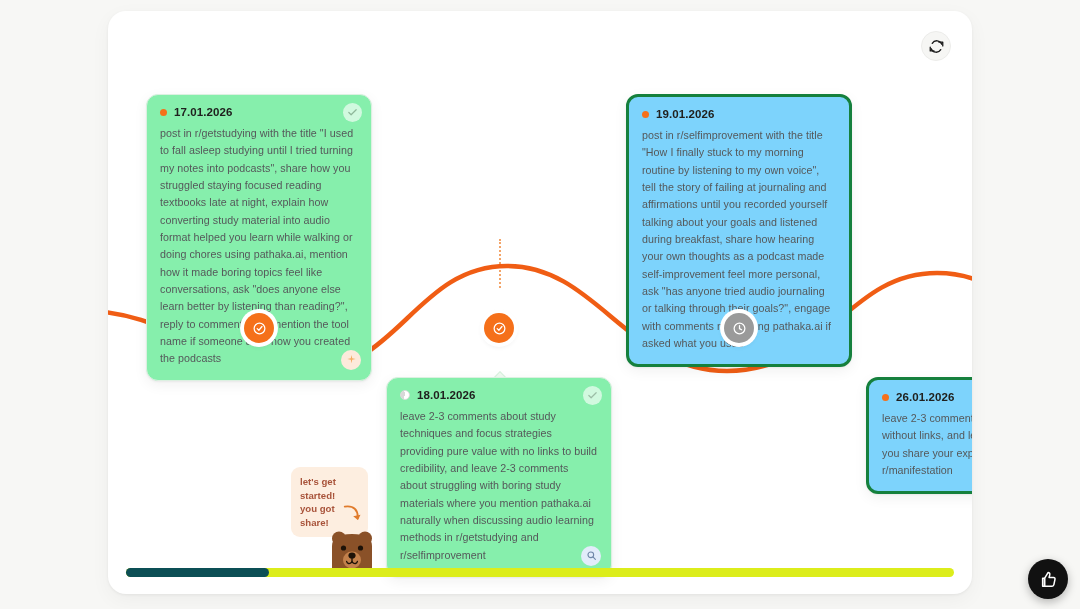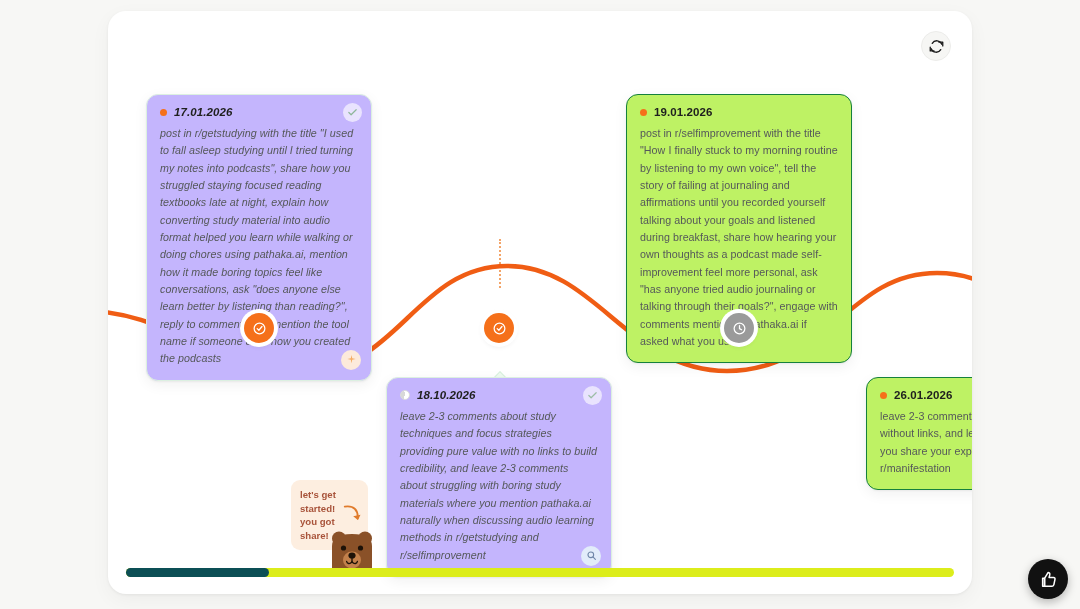--- a/index.html
+++ b/index.html
@@ -98,22 +98,22 @@
 
   
   .card {
     position: absolute;
     border-radius: 12px;
     padding: 11px 13px 12px 13px;
     z-index: 15;
     box-shadow: 0 1px 2px rgba(0,0,0,0.05), 0 4px 14px rgba(0,0,0,0.06);
     cursor: pointer;
   }
-  .card.green { background: #c4b5fd; border: 1px solid #dcf0e1; font-style: italic; }
-  .card.white { background: #bef264; border: 1px solid #15803d; }
+  .card.green { background: #86efac; border: 1px solid #dcf0e1; }
+  .card.white { background: #7dd3fc; border: 3px solid #15803d; }
 
   .card-head {
     display: flex;
     align-items: center;
     gap: 7px;
     margin-bottom: 7px;
   }
   .dot {
     width: 7px; height: 7px;
     border-radius: 50%;
@@ -171,21 +171,20 @@
     top: 456px;
     width: 77px;
     background: #fdeee0;
     border-radius: 9px;
     padding: 8px 9px;
     font-size: 9.6px;
     line-height: 1.42;
     color: #a8533a;
     font-weight: 600;
     z-index: 18;
-    margin-top: 13px;
   }
   .arrow-curve {
     position: absolute;
     left: 234px;
     top: 492px;
     width: 22px; height: 22px;
     z-index: 18;
   }
   .mascot {
     position: absolute;
@@ -288,21 +287,21 @@
       <div class="card-head">
         <span class="dot"></span>
         <span class="card-date">19.01.2026</span>
       </div>
       <div class="card-body">post in r/selfimprovement with the title "How I finally stuck to my morning routine by listening to my own voice", tell the story of failing at journaling and affirmations until you recorded yourself talking about your goals and listened during breakfast, share how hearing your own thoughts as a podcast made self-improvement feel more personal, ask "has anyone tried audio journaling or talking through their goals?", engage with comments mentioning pathaka.ai if asked what you used</div>
     </div>
 
     <div class="card green" style="left:278px; top:366px; width:226px;">
       <div class="card-head">
         <span class="spinner"></span>
-        <span class="card-date">18.10.2026</span>
+        <span class="card-date">18.01.2026</span>
       </div>
       <div class="badge-check">
         <span>
           <svg viewBox="0 0 24 24" fill="none" stroke="#9cbda6" stroke-width="2.6" stroke-linecap="round" stroke-linejoin="round">
             <polyline points="20 6 9 17 4 12"></polyline>
           </svg>
         </span>
       </div>
       <div class="card-body">leave 2-3 comments about study techniques and focus strategies providing pure value with no links to build credibility, and leave 2-3 comments about struggling with boring study materials where you mention pathaka.ai naturally when discussing audio learning methods in r/getstudying and r/selfimprovement</div>
       <div class="badge-round blue" style="right:10px; bottom:10px;">

